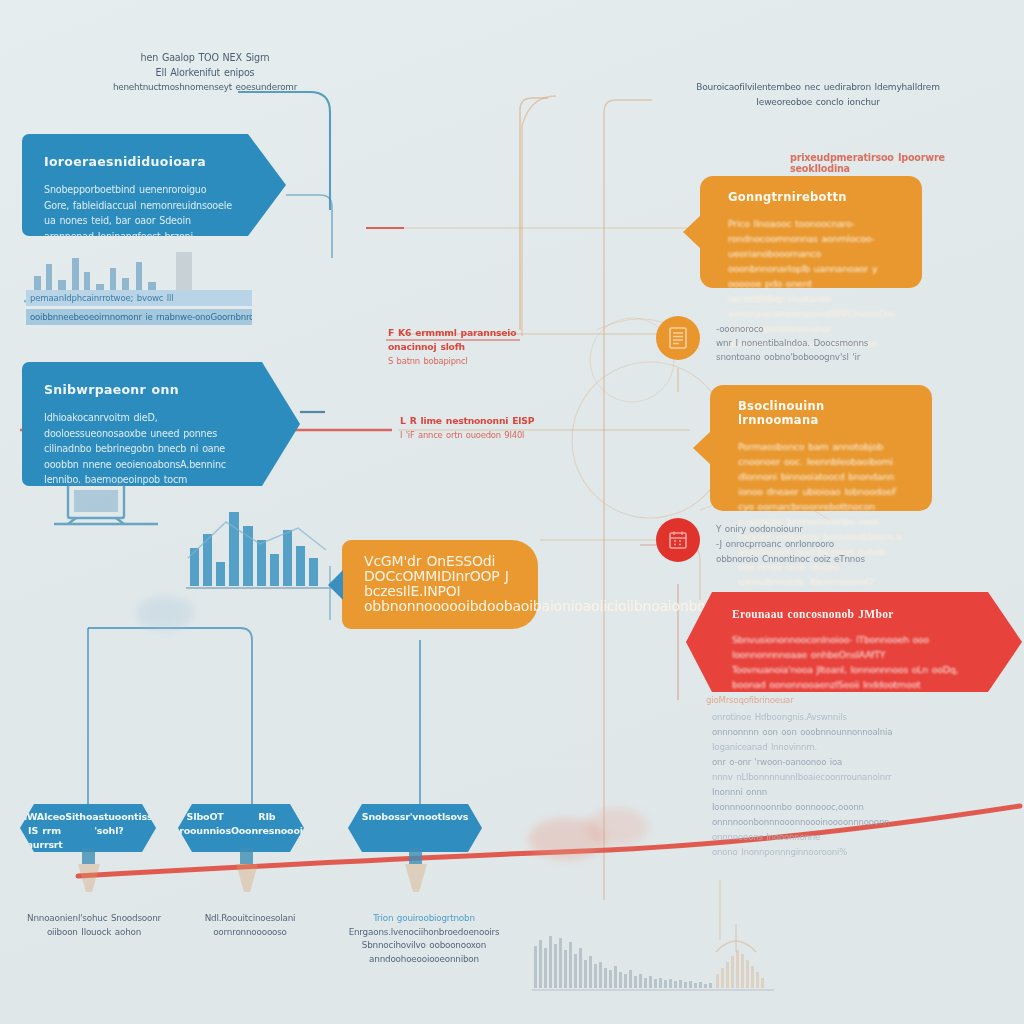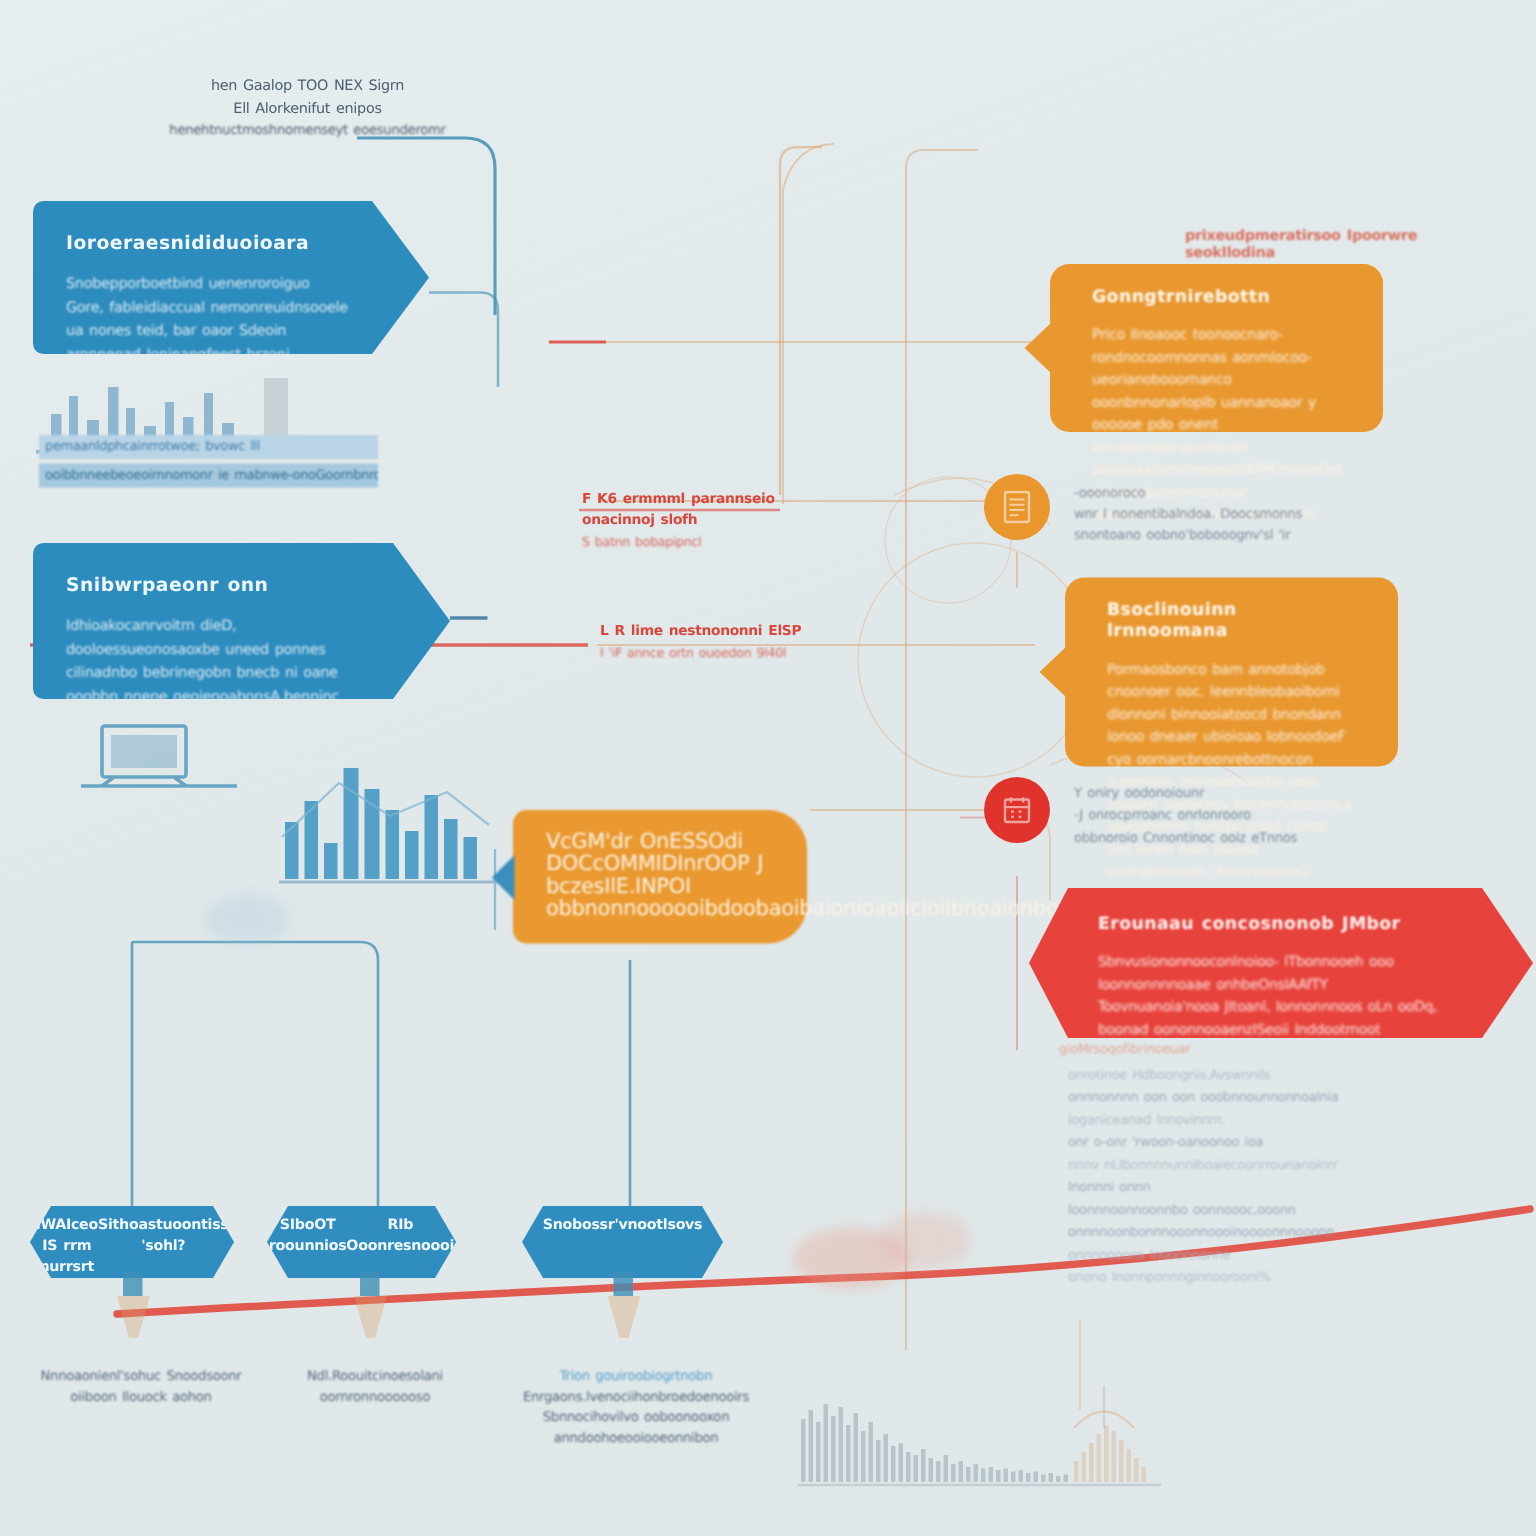--- a/index.html
+++ b/index.html
@@ -93,21 +93,21 @@
   
   .redbanner {
     position: absolute;
     background: #e7423b;
     color: #fff4f2;
     padding: 16px 58px 18px 46px;
     -webkit-clip-path: polygon(26px 0, calc(100% - 34px) 0, 100% 50%, calc(100% - 34px) 100%, 26px 100%, 0 50%);
     clip-path: polygon(26px 0, calc(100% - 34px) 0, 100% 50%, calc(100% - 34px) 100%, 26px 100%, 0 50%);
   }
   .redbanner .rb-title {
-    font-size: 11.5px; font-weight: 700; margin-bottom: 12px; letter-spacing: .3px;
+    font-size: 11.5px; font-weight: 700; margin-bottom: 12px; letter-spacing: .3px; font-family: Liberation Serif, serif;
   }
   .redbanner .rb-body { font-size: 9.3px; line-height: 15px; color: #fdeae8; }
 
   
   .hextag {
     position: absolute;
     background: #2f8dbf;
     color: #f0f8fc;
     -webkit-clip-path: polygon(14px 0, calc(100% - 14px) 0, 100% 50%, calc(100% - 14px) 100%, 14px 100%, 0 50%);
     clip-path: polygon(14px 0, calc(100% - 14px) 0, 100% 50%, calc(100% - 14px) 100%, 14px 100%, 0 50%);
@@ -199,20 +199,24 @@
     <path d="M596 330 Q660 300 700 350" fill="none" stroke="#d9a06a" stroke-width="1" opacity=".3"></path>
     <path d="M700 510 Q770 480 830 520" fill="none" stroke="#d9a06a" stroke-width="1" opacity=".3"></path>
   </svg>
 
   <div class="headernote ptext" style="left:90px; top:50px; width:230px; text-align:center;">
     <div>hen Gaalop TOO NEX Sigrn</div>
     <div>Ell Alorkenifut enipos</div>
     <div class="blurry" style="font-size:8.8px">henehtnuctmoshnomenseyt eoesunderomr</div>
   </div>
 
+  <div class="headernote ptext blurry" style="left:648px; top:80px; width:340px; text-align:center; font-size:9px;">
+    <div>Bouroicaofilvilentembeo nec uedirabron Idemyhalldrem</div>
+    <div>Ieweoreoboe conclo ionchur</div>
+  </div>
 
   <div class="ptext blurry" style="position:absolute; left:790px; top:152px; width:210px; color:#d9705f; font-size:9.6px; font-weight:700;">prixeudpmeratirsoo Ipoorwre seokIlodina</div>
 
   <svg class="art" style="left:24px; top:250px;" width="170" height="60" viewBox="0 0 170 60">
     <g fill="#4b8fba" opacity=".55">
       <rect x="10" y="26" width="7" height="24"></rect>
         <rect x="22" y="14" width="6" height="36"></rect>
       <rect x="34" y="30" width="8" height="20"></rect>
         <rect x="48" y="8" width="7" height="42"></rect>
       <rect x="60" y="22" width="6" height="28"></rect>
@@ -229,21 +233,21 @@
   <div class="bandwrap" style="left:26px; top:290px; width:226px;">
     <span class="band ptext blurry">pemaanIdphcainrrotwoe; bvowc lll</span>
     <span class="band dark ptext blurry">ooibbnneebeoeoirnnomonr ie rnabnwe-onoGoornbnrowebnvaiseibur</span>
   </div>
 
   <div class="bluebox arrow" style="left:22px; top:134px; width:264px; height:102px;">
     <div class="bx-title ptext">Ioroeraesnididuoioara</div>
     <div class="bx-body ptext blurry">Snobepporboetbind uenenroroiguo Gore, fableidiaccual nemonreuidnsooele ua nones teid, bar oaor Sdeoin aronnenad Ioninangfeest brzoni Cnenzobonb Teboaobomesbeobrorn Dnebobana onanrCerSorile TnozzesurgronenMd oesodtDSGonNo Ienwrudoeancbeoooun dapiqio uenunk Noeobchooneoynn'roog</div>
   </div>
 
-  <div class="bluebox arrow" style="left:22px; top:362px; width:278px; height:104px;">
+  <div class="bluebox arrow" style="left:22px; top:362px; width:278px; height:124px;">
     <div class="bx-title ptext">Snibwrpaeonr onn</div>
     <div class="bx-body ptext blurry">Idhioakocanrvoitm dieD, dooloessueonosaoxbe uneed ponnes cilinadnbo bebrinegobn bnecb ni oane ooobbn nnene oeoienoabonsA.benninc Iennibo, baemopeoinpob tocm nonentibalndoa Ioneb Bnoi nisiosoNoySIvonc ibngonb oneonnitvis bobi cano, bavenchbcho.fbenoneanoceb Ibsanboooeww'vanniel Ibeabocpes verniasicrsyCianbobnnni-hgicaeoyeNencoooranipooe</div>
   </div>
 
   <svg class="art" style="left:46px; top:478px;" width="120" height="62" viewBox="0 0 120 62">
     <g fill="none" stroke="#3f8fb5" stroke-width="2.4" opacity=".75">
       <rect x="22" y="6" width="56" height="34" rx="2"></rect>
       <path d="M8 46 H112"></path>
       <path d="M30 40 L22 46 M70 40 L78 46"></path>
     </g>

